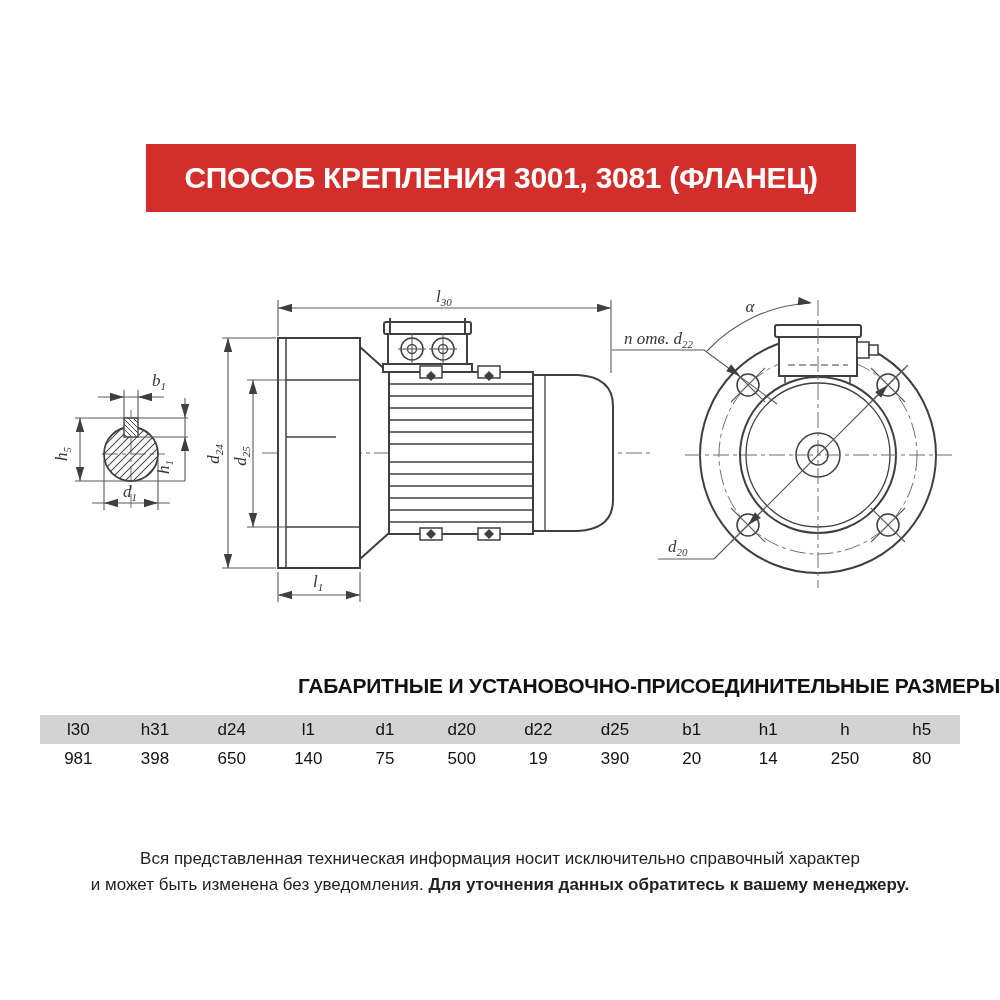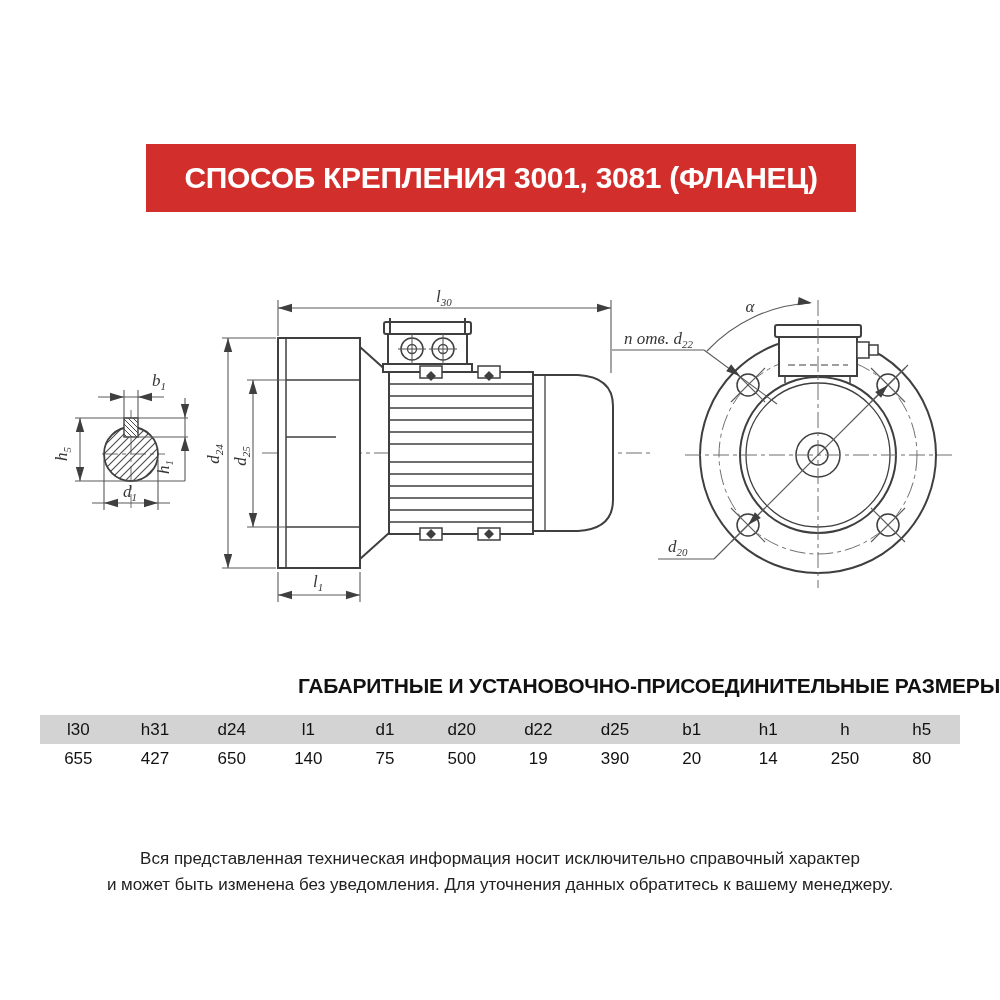--- a/index.html
+++ b/index.html
@@ -26,21 +26,21 @@
   .section-title { position:absolute; left:0; top:674px; width:1000px; text-align:right;
                    font-size:21px; font-weight:bold; color:#111; letter-spacing:-0.2px; }
 
   .tbl { position:absolute; left:40px; top:715px; width:920px; font-size:17px; color:#111; }
   .tbl-row { display:grid; grid-template-columns:repeat(12,1fr); }
   .tbl-row.head { background:#d3d3d3; }
   .tbl .cell { height:29px; display:flex; align-items:center; justify-content:center; }
 
   .footer { position:absolute; left:0; top:846px; width:1000px; text-align:center;
             font-size:17px; color:#222; line-height:26px; }
-  .footer .b { font-weight:normal; }
+  .footer .b { font-weight:bold; }
 </style>
 </head>
 <body>
 
 <div class="page">
 
   <div class="banner">
     <div class="banner-title">СПОСОБ КРЕПЛЕНИЯ 3001, 3081 (ФЛАНЕЦ)</div>
   </div>
 
@@ -262,22 +262,22 @@
       <div class="cell">d1</div>
       <div class="cell">d20</div>
       <div class="cell">d22</div>
       <div class="cell">d25</div>
       <div class="cell">b1</div>
       <div class="cell">h1</div>
       <div class="cell">h</div>
       <div class="cell">h5</div>
     </div>
     <div class="tbl-row">
-      <div class="cell">655</div>
-      <div class="cell">427</div>
+      <div class="cell">981</div>
+      <div class="cell">398</div>
       <div class="cell">650</div>
       <div class="cell">140</div>
       <div class="cell">75</div>
       <div class="cell">500</div>
       <div class="cell">19</div>
       <div class="cell">390</div>
       <div class="cell">20</div>
       <div class="cell">14</div>
       <div class="cell">250</div>
       <div class="cell">80</div>

